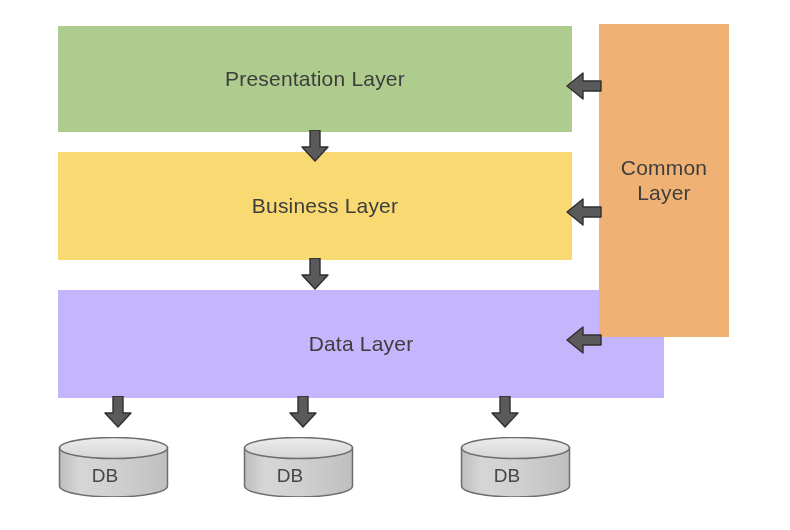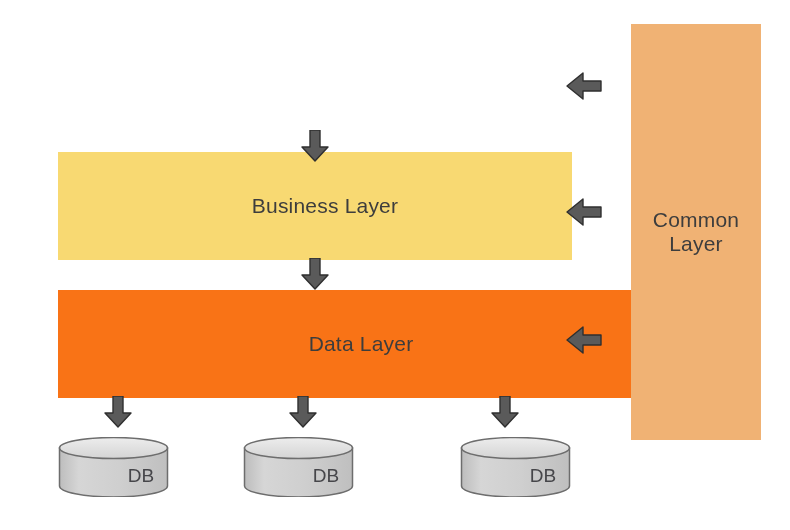--- a/index.html
+++ b/index.html
@@ -40,27 +40,26 @@
   }
   #business-layer {
     left: 58px;  top: 152px;
     width: 514px; height: 108px;
     background: #f8d972;
     padding-left: 20px;
   }
   #data-layer {
     left: 58px;  top: 290px;
     width: 606px; height: 108px;
-    background: #f97316;
+    background: #c4b5fd;
   }
   #common-layer {
     left: 599px; top: 24px;
-    width: 130px; height: 416px;
+    width: 130px; height: 313px;
     background: #f0b274;
-    margin-left: 32px;
   }
 
   
   .arrow-down {
     position: absolute;
     width: 28px;
     height: 32px;
   }
   .arrow-down svg, .arrow-left svg { display: block; }
 
@@ -89,28 +88,30 @@
     width: 94px;
     height: 60px;
     display: flex;
     align-items: center;
     justify-content: center;
     font-size: 19px;
     color: #46464a;
     padding-top: 18px;
     box-sizing: border-box;
     pointer-events: none;
-    margin-left: 36px;
   }
 </style>
 </head>
 <body>
 
 <div id="canvas">
 
+  <div class="layer-box" id="presentation-layer">
+    <span>Presentation Layer</span>
+  </div>
 
   <div class="layer-box" id="business-layer">
     <span>Business Layer</span>
   </div>
 
   <div class="layer-box" id="data-layer">
     <span>Data Layer</span>
   </div>
 
   <div class="layer-box" id="common-layer">

